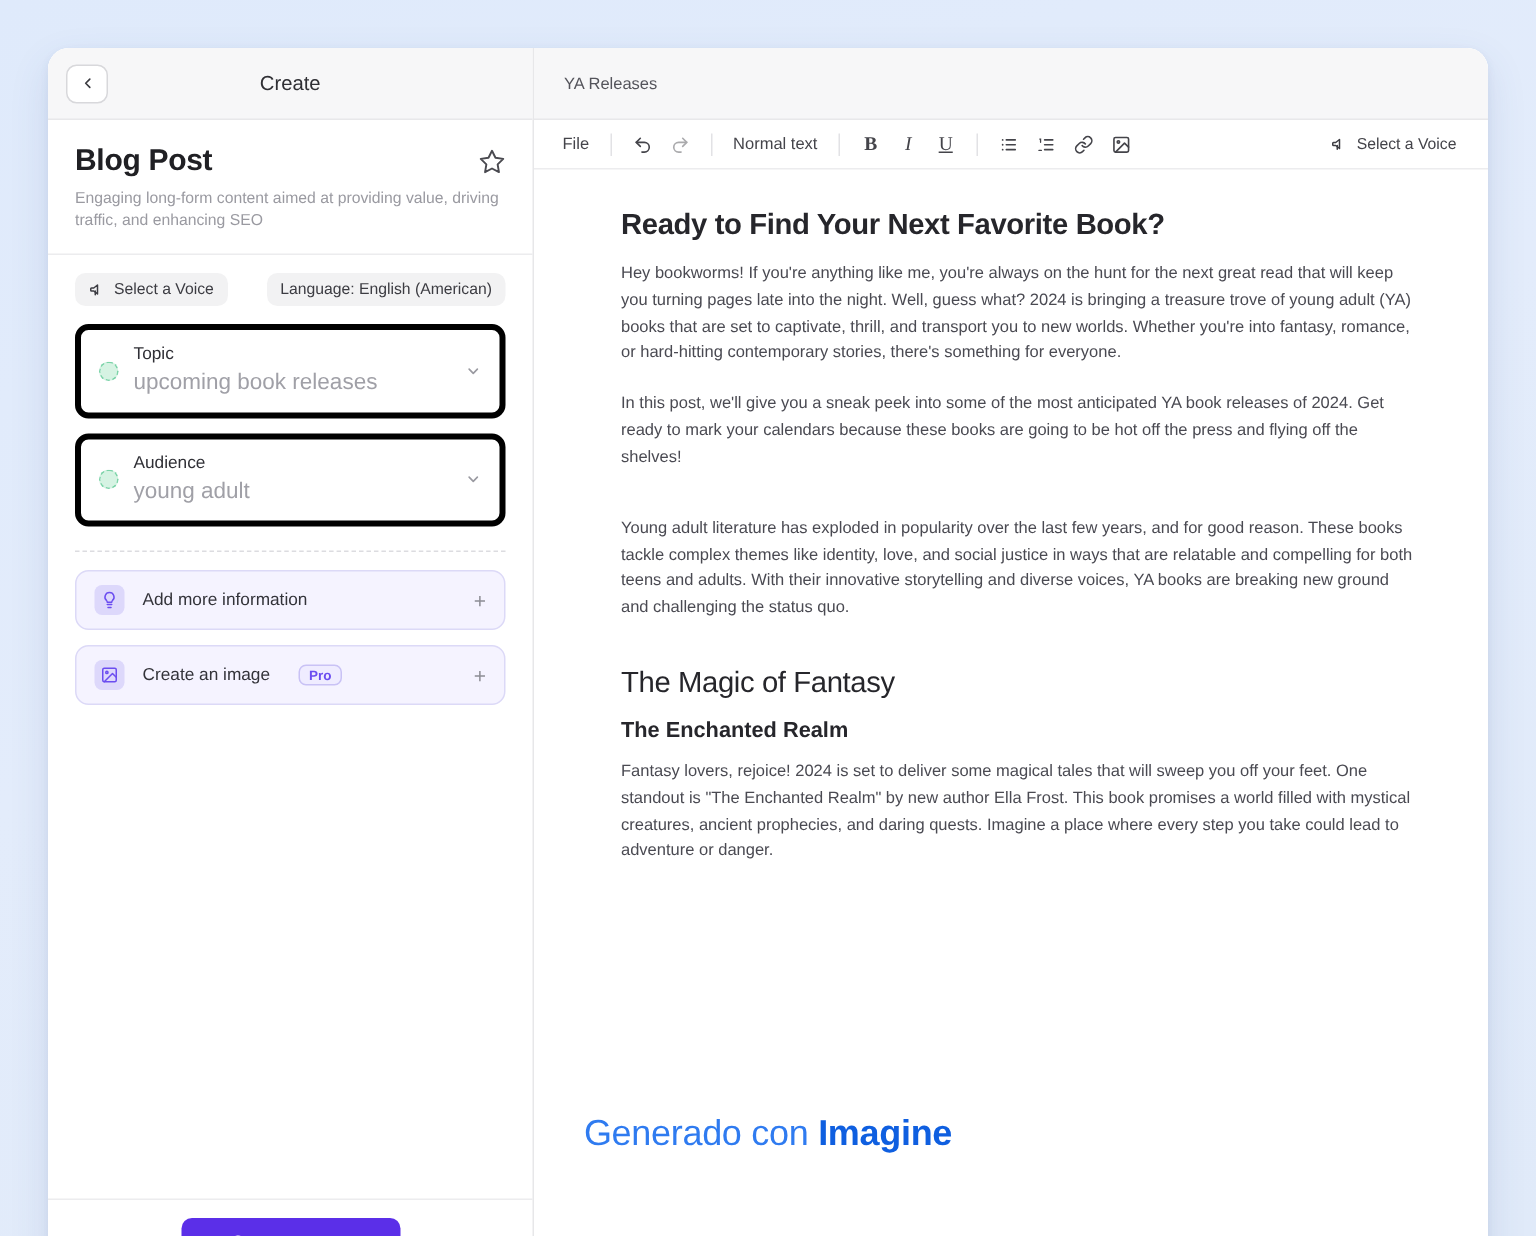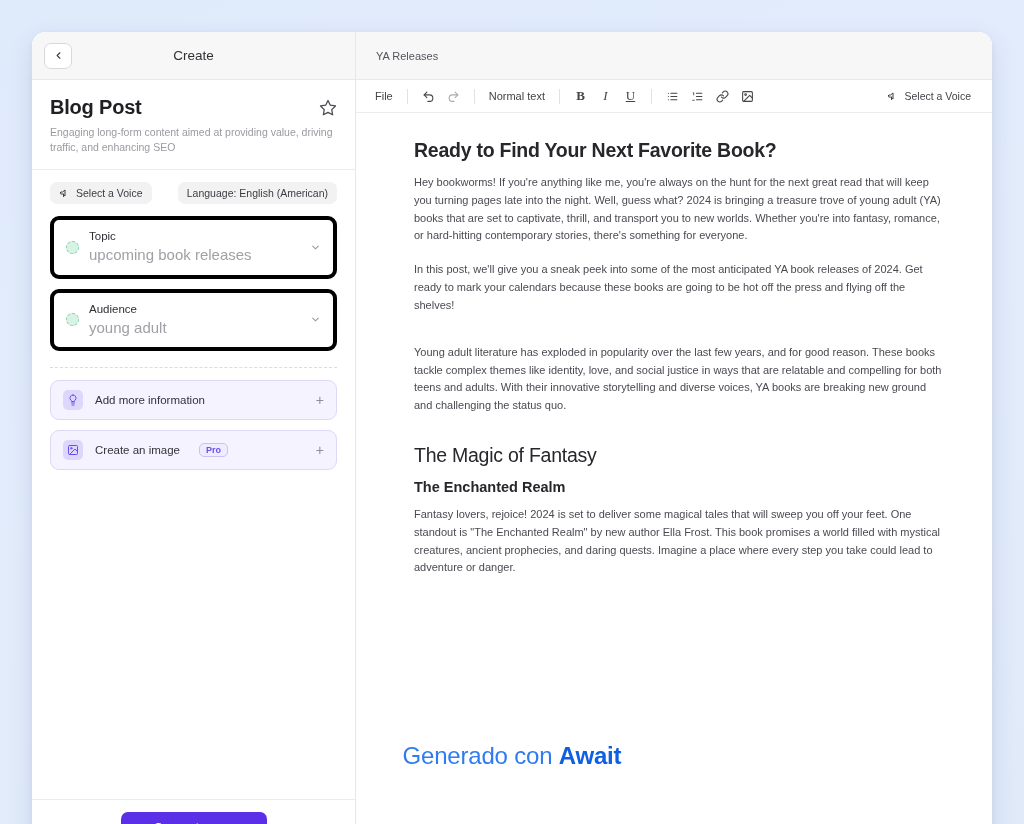--- a/index.html
+++ b/index.html
@@ -592,14 +592,14 @@
         <div class="h3">The Enchanted Realm</div>
         <p class="p">Fantasy lovers, rejoice! 2024 is set to deliver some magical tales that will sweep you off your feet. One standout is "The Enchanted Realm" by new author Ella Frost. This book promises a world filled with mystical creatures, ancient prophecies, and daring quests. Imagine a place where every step you take could lead to adventure or danger.</p>
       </div>
     </div>
 
   </section>
 
 </div>
 
 <div class="footer-caption">
-  <span>Generado con </span><b>Await</b>
+  <span>Generado con </span><b>Imagine</b>
 </div>
 
 </body></html>

